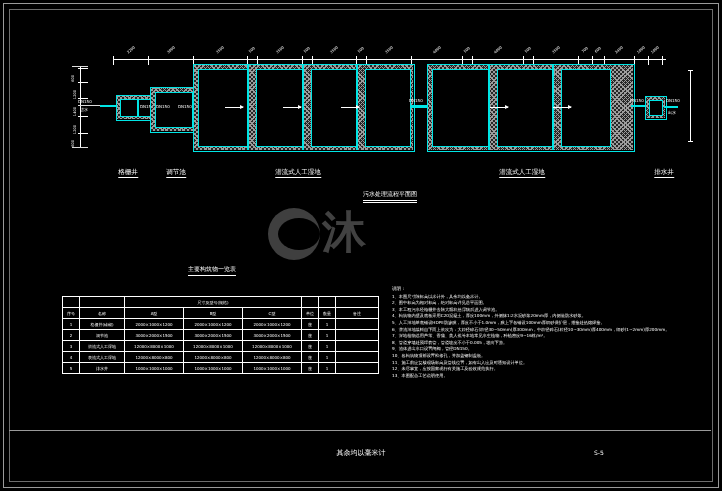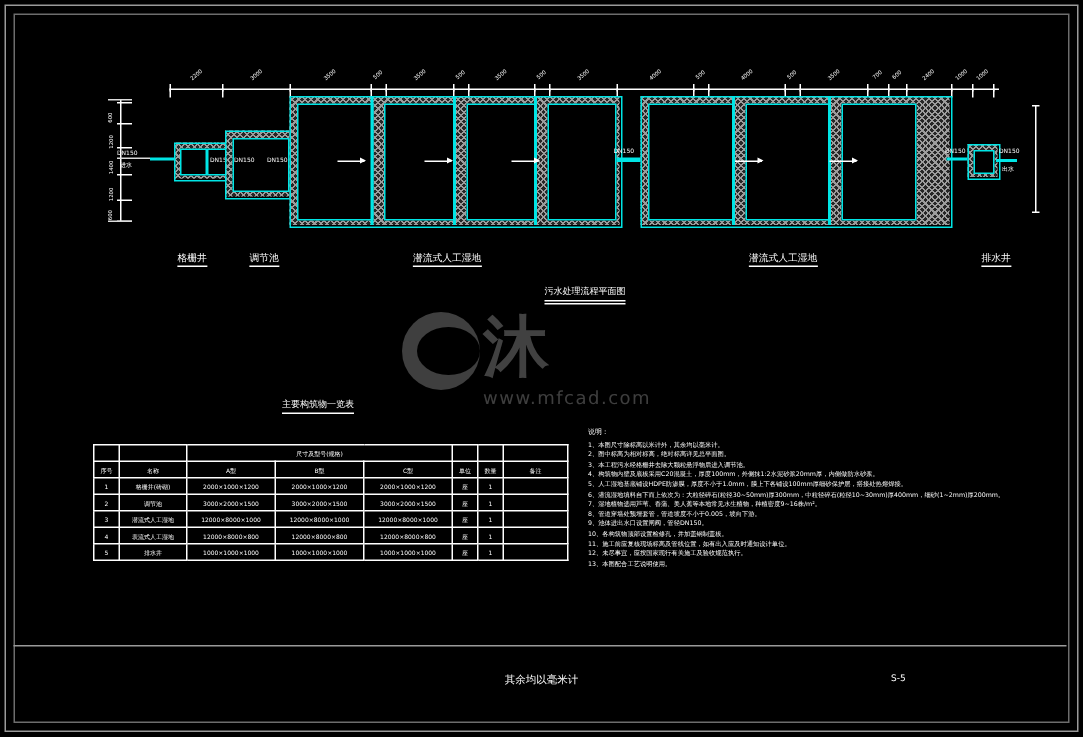--- a/index.html
+++ b/index.html
@@ -260,21 +260,20 @@
     <div class="sec-title" style="left:390px;top:190px;">
       <span>污水处理流程平面图</span>
       <i class="dbl"></i>
     </div>
   </div>
 
   <div id="wm">
     <div class="wm-circle"></div>
     <div class="wm-cut"></div>
     <div class="wm-char">沐</div>
-    <div class="wm-url">www.mfcad.com</div>
   </div>
 
   <div class="sec-title" style="left:212px;top:265px;">
     <span>主要构筑物一览表</span>
   </div>
   <table id="comp-table" style="left:62px;top:296px;">
       <tbody>
         <tr>
           <td style="width: 16px;"></td>
           <td style="width: 44px;"></td>

